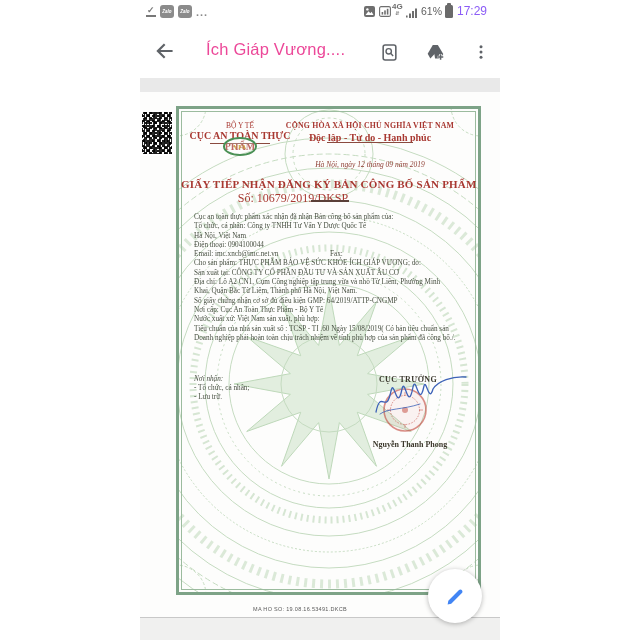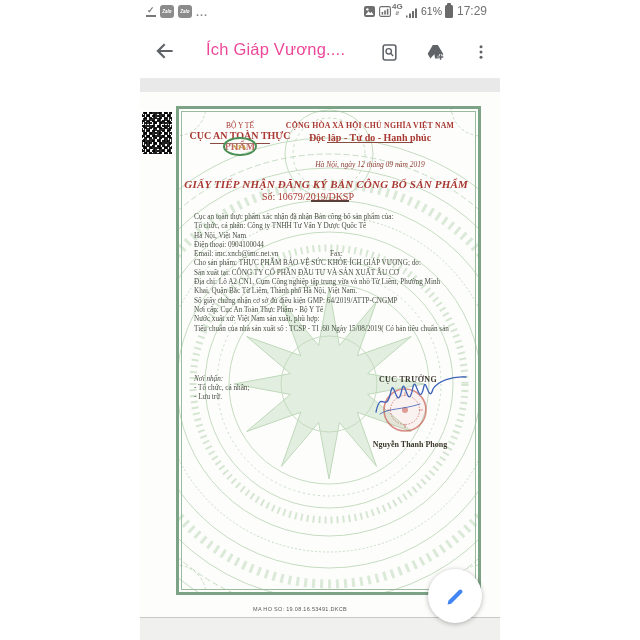--- a/index.html
+++ b/index.html
@@ -17,21 +17,21 @@
               align-items:center;justify-content:center;}
   #sb-check{left:6px;top:5px;font-size:9px;font-weight:bold;color:#787878;
             border-bottom:2px solid #787878;line-height:10px;padding:0 1px;}
   #sb-more{left:56px;top:6px;font-size:11px;font-weight:bold;color:#8a8a8a;letter-spacing:1px;}
   #sb-4g{left:252px;top:3px;font-size:8px;font-weight:bold;color:#6e6e6e;line-height:8px;text-align:center;}
   #sb-4g .arr{display:block;font-size:5px;line-height:5px;color:#8a8a8a;}
   #sb-batpct{left:281px;top:5px;font-size:10.5px;color:#5f5f5f;}
   #sb-battery{left:305px;top:5px;width:8px;height:13px;background:#6a6a6a;border-radius:1.5px;}
   #sb-battery:before{content:"";position:absolute;left:2px;top:-2px;width:4px;height:2px;background:#6a6a6a;
             border-radius:1px 1px 0 0;}
-  #sb-time{left:317px;top:4px;font-size:12px;color:#737373;}
+  #sb-time{left:317px;top:4px;font-size:12px;color:#8b5cf6;}
 
   
   #app-bar{position:absolute;left:0;top:25px;width:360px;height:53px;background:#fff;}
   #back-btn{position:absolute;left:12px;top:13px;width:26px;height:26px;}
   #app-title{position:absolute;left:66px;top:15px;font-size:16.5px;color:#ec4899;letter-spacing:.2px;}
   .bar-btn{position:absolute;top:14px;width:26px;height:26px;display:flex;align-items:center;justify-content:center;}
   #find-btn{left:236px;} #drive-btn{left:283px;} #more-btn{left:328px;}
 
   
   #viewer-gap{position:absolute;left:0;top:78px;width:360px;height:14px;background:#e9e9e9;}
@@ -62,23 +62,23 @@
   #vfa-seal{position:absolute;left:83px;top:45px;width:34px;height:19px;border-radius:50%;
             border:2px solid #4a9055;box-sizing:border-box;display:flex;align-items:center;
             justify-content:center;background:rgba(255,255,255,.25);}
   #vfa-seal span{font-size:6px;font-weight:bold;color:#c9a13b;letter-spacing:.5px;}
   #hdr-right{position:absolute;left:130px;top:29px;width:200px;text-align:center;}
   #hdr-right .l1{font-size:7.8px;font-weight:bold;letter-spacing:.2px;}
   #hdr-right .l2{font-size:10px;font-weight:bold;margin-top:1.5px;}
   #hdr-right-rule{position:absolute;left:187px;top:50px;width:86px;height:1px;background:#8a4a3f;}
   #dateline{position:absolute;left:130px;top:68px;width:200px;text-align:center;
             font-size:7.5px;font-style:italic;color:#8e3d33;}
-  #cert-title{position:absolute;left:32px;top:86px;width:296px;text-align:right;
-              font-size:11px;font-weight:bold;letter-spacing:.2px;font-style:italic;}
-  #cert-number{position:absolute;left:46px;top:99px;width:244px;text-align:center;font-size:10px;}
+  #cert-title{position:absolute;left:41px;top:86px;width:296px;text-align:left;
+              font-size:11px;font-weight:bold;letter-spacing:.2px;}
+  #cert-number{position:absolute;left:31px;top:99px;width:244px;text-align:center;font-size:12px;}
   #num-rule{position:absolute;left:171px;top:108px;width:38px;height:1.5px;background:#5a4038;}
 
   
   #body-lines{position:absolute;left:54px;top:121px;width:280px;font-size:7.2px;line-height:9.3px;
               white-space:nowrap;}
   #fax-label{position:absolute;left:190px;top:158px;font-size:7.2px;}
   #recipients{position:absolute;left:54px;top:283px;font-size:7.2px;line-height:9px;}
   #recipients .head{font-weight:normal;font-style:italic;}
   #signer-title{position:absolute;left:208px;top:283px;width:120px;text-align:center;
                 font-size:8px;font-weight:bold;color:#3d3a30;letter-spacing:.3px;}
@@ -229,20 +229,21 @@
         <div>Điện thoại: 0904100044</div>
         <div>Email: imc.xncb@imc.net.vn</div>
         <div>Cho sản phẩm: THỰC PHẨM BẢO VỆ SỨC KHỎE ÍCH GIÁP VƯƠNG; do:</div>
         <div>Sản xuất tại: CÔNG TY CỔ PHẦN ĐẦU TƯ VÀ SẢN XUẤT ÂU CƠ</div>
         <div>Địa chỉ: Lô A2 CN1, Cụm Công nghiệp tập trung vừa và nhỏ Từ Liêm, Phường Minh</div>
         <div>Khai, Quận Bắc Từ Liêm, Thành phố Hà Nội, Việt Nam.</div>
         <div>Số giấy chứng nhận cơ sở đủ điều kiện GMP: 64/2019/ATTP-CNGMP</div>
         <div>Nơi cấp: Cục An Toàn Thực Phẩm - Bộ Y Tế</div>
         <div>Nước xuất xứ: Việt Nam sản xuất, phù hợp:</div>
         <div>Tiêu chuẩn của nhà sản xuất số : TCSP - TI .60 Ngày 15/08/2019( Có bản tiêu chuẩn sản</div>
+        <div>Doanh nghiệp phải hoàn toàn chịu trách nhiệm về tính phù hợp của sản phẩm đã công bố./.</div>
       </div>
       <div id="fax-label">Fax:</div>
 
       <div id="recipients">
         <div class="head">Nơi nhận:</div>
         <div>- Tổ chức, cá nhân;</div>
         <div>- Lưu trữ.</div>
       </div>
 
       <div id="signer-title">CỤC TRƯỞNG</div>

